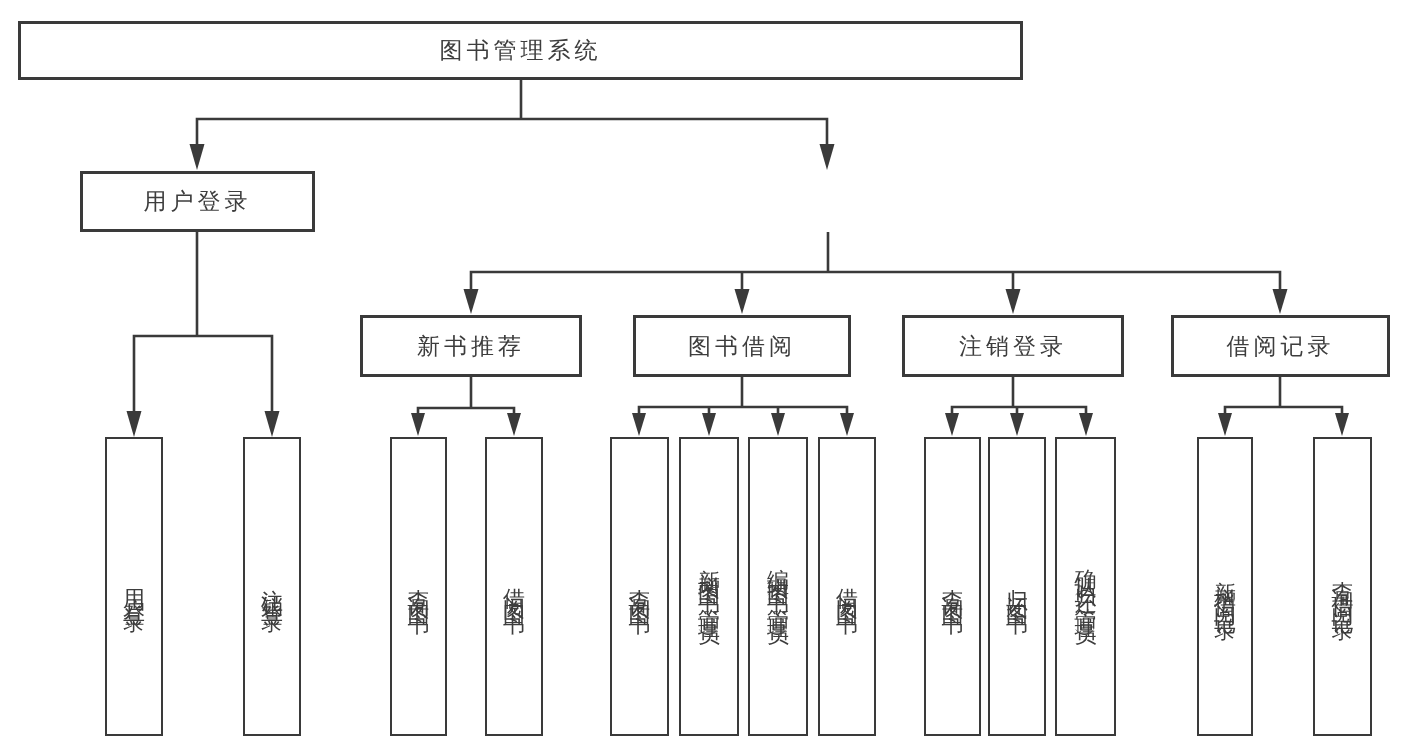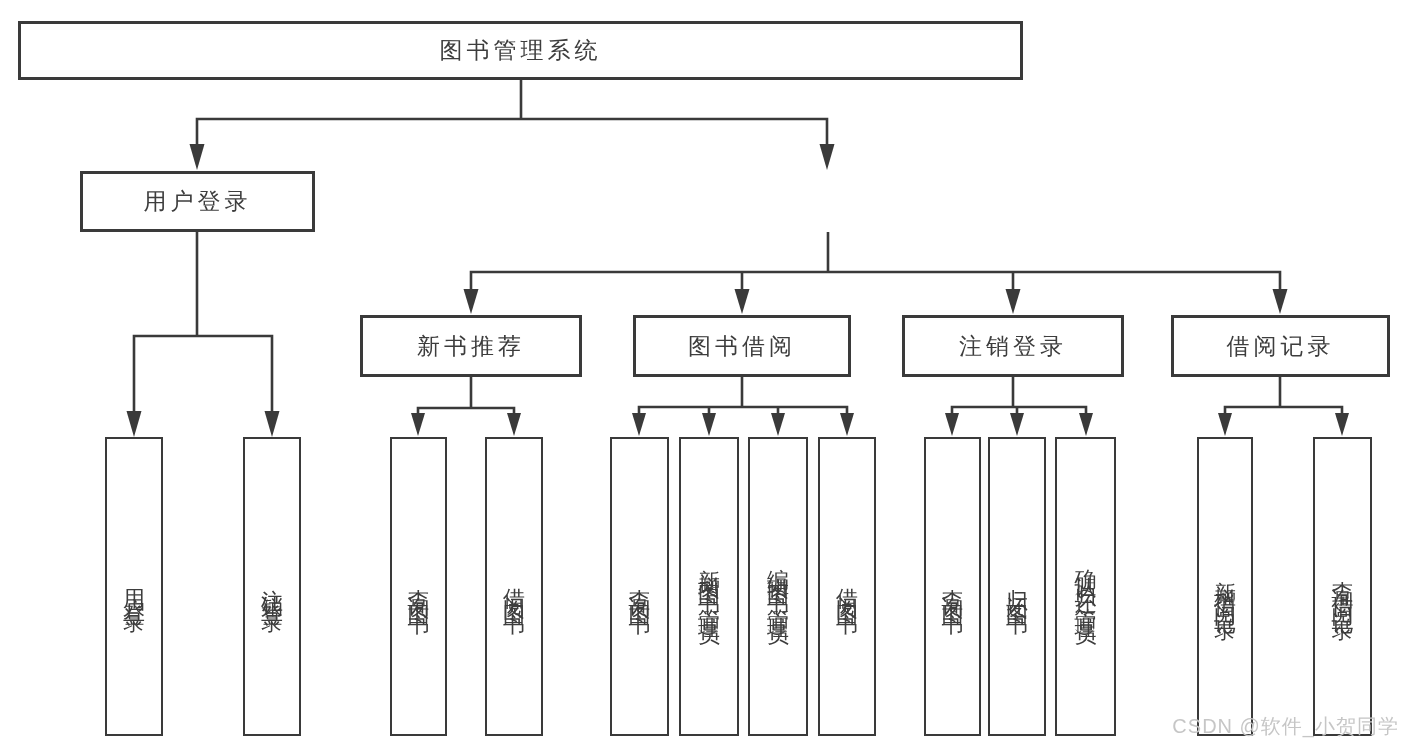--- a/index.html
+++ b/index.html
@@ -159,15 +159,14 @@
     <span class="vtext">确认归还（管理员）</span>
   </div>
 
   <div class="vbox" style="left:1197px; width:56px;">
     <span class="vtext">新增借阅记录</span>
   </div>
   <div class="vbox" style="left:1313px; width:59px;">
     <span class="vtext">查询借阅记录</span>
   </div>
 
-  <div class="watermark">CSDN @软件_小贺同学</div>
 
 </div>
 
 </body></html>

